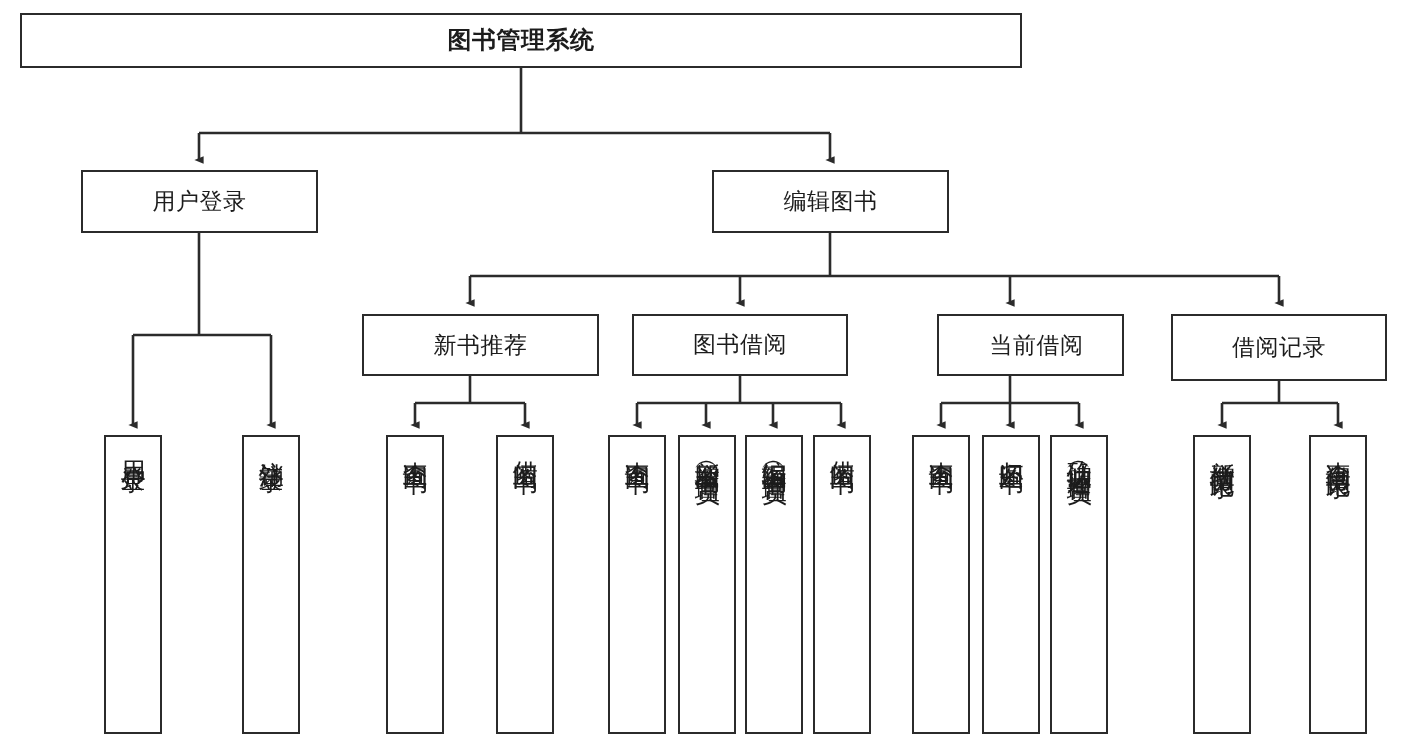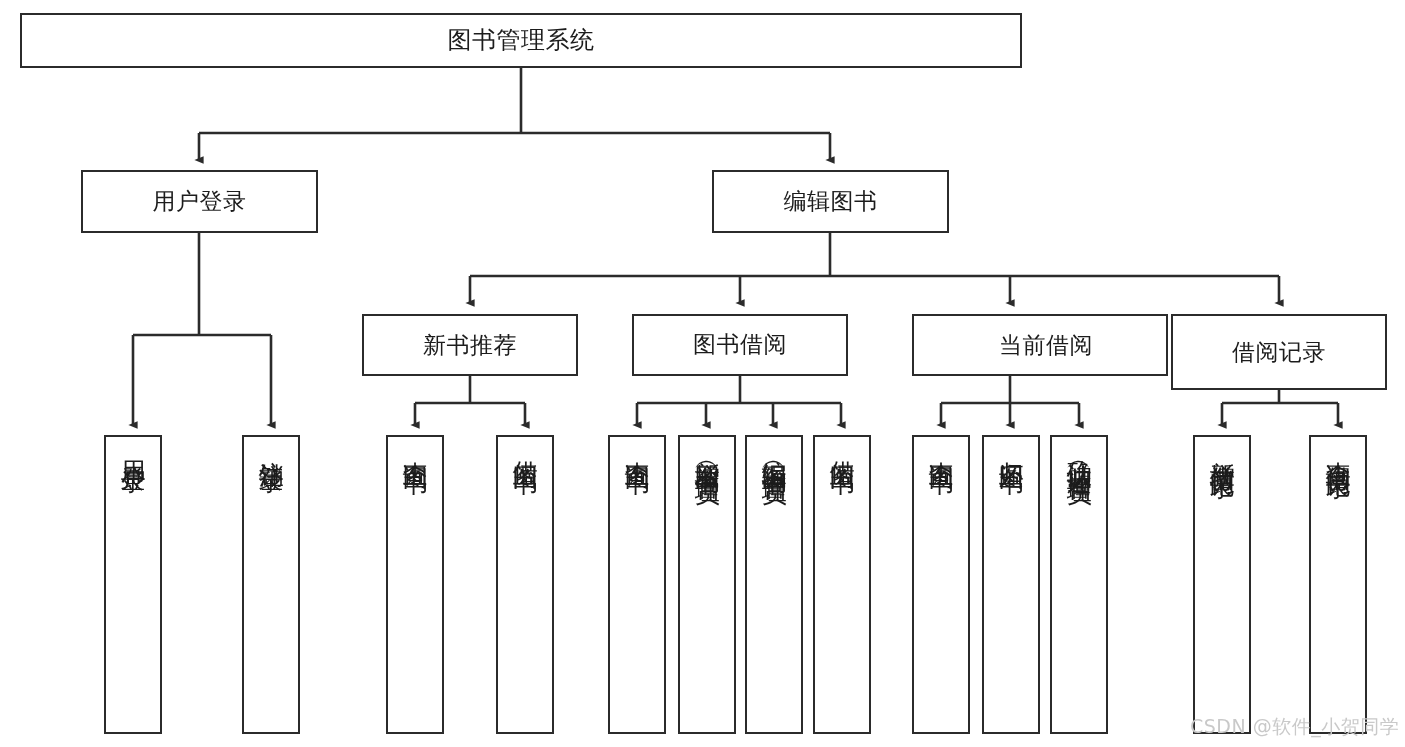--- a/index.html
+++ b/index.html
@@ -124,41 +124,41 @@
       <path d="M1010,403 L1010,425" marker-end="url(#arrow)"></path>
       <path d="M1079,403 L1079,425" marker-end="url(#arrow)"></path>
 
       <path d="M1279,376 L1279,403"></path>
       <path d="M1222,403 L1338,403"></path>
       <path d="M1222,403 L1222,425" marker-end="url(#arrow)"></path>
       <path d="M1338,403 L1338,425" marker-end="url(#arrow)"></path>
     </g>
   </svg>
 
-  <div class="node horiz root" style="left:20px; top:13px; width:1002px; height:55px;">
+  <div class="node horiz root" style="left:20px; top:13px; width:1002px; height:55px;font-weight:bold;">
     <span class="label">图书管理系统</span>
   </div>
 
   <div class="node horiz" style="left:81px; top:170px; width:237px; height:63px;">
     <span class="label">用户登录</span>
   </div>
   <div class="node horiz" style="left:712px; top:170px; width:237px; height:63px;">
     <span class="label">编辑图书</span>
   </div>
 
-  <div class="node horiz" style="left:362px; top:314px; width:216px; height:62px;">
+  <div class="node horiz" style="left:362px; top:314px; width:237px; height:62px;">
     <span class="label">新书推荐</span>
   </div>
   <div class="node horiz" style="left:632px; top:314px; width:216px; height:62px;font-family:Liberation Serif, serif;">
     <span class="label">图书借阅</span>
   </div>
-  <div class="node horiz" style="left:912px; top:314px; width:256px; height:62px;padding-left:12px;">
+  <div class="node horiz" style="left:937px; top:314px; width:187px; height:62px;padding-left:12px;">
     <span class="label">当前借阅</span>
   </div>
-  <div class="node horiz" style="left:1171px; top:314px; width:216px; height:76px;align-items:center;">
+  <div class="node horiz" style="left:1171px; top:314px; width:216px; height:67px;align-items:center;">
     <span class="label">借阅记录</span>
   </div>
 
   <div class="node vert" style="left:104px; top:435px; width:58px; height:299px;">
     <span class="label">用户登录</span>
   </div>
   <div class="node vert" style="left:242px; top:435px; width:58px; height:299px;">
     <span class="label">注销登录</span>
   </div>
 
@@ -192,15 +192,14 @@
     <span class="label">确认归还（管理员）</span>
   </div>
 
   <div class="node vert" style="left:1193px; top:435px; width:58px; height:299px;">
     <span class="label">新增借阅记录</span>
   </div>
   <div class="node vert" style="left:1309px; top:435px; width:58px; height:299px;">
     <span class="label">查询借阅记录</span>
   </div>
 
-  <div class="watermark" style="left:1190px; top:714px;">CSDN @软件_小贺同学</div>
 
 </div>
 
 </body></html>

